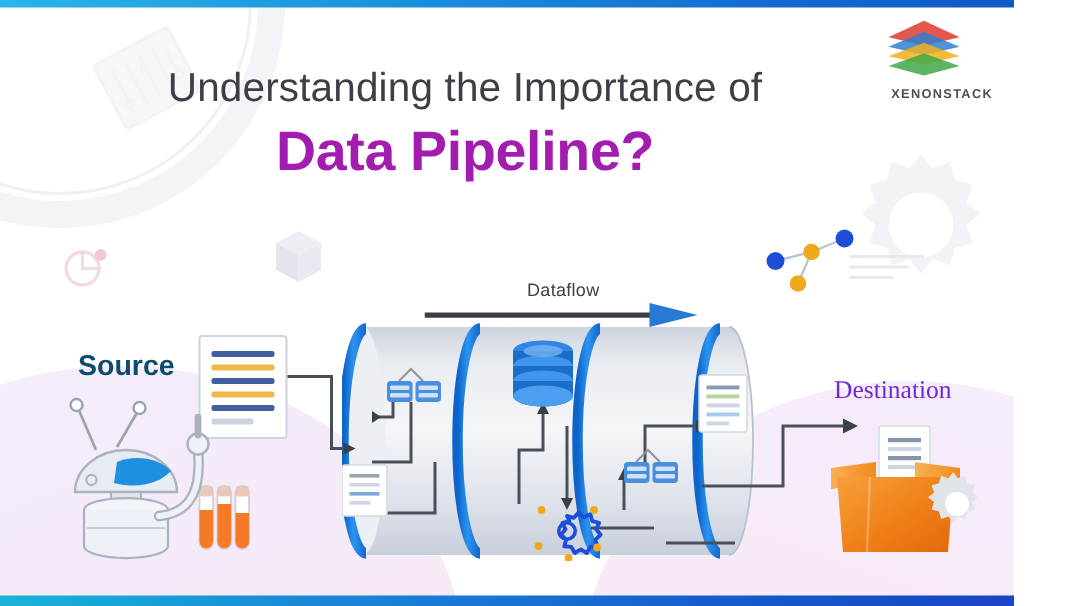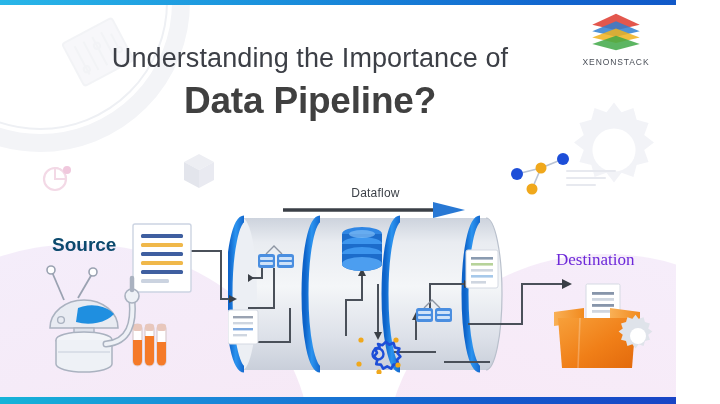--- a/index.html
+++ b/index.html
@@ -90,32 +90,32 @@
   
   .title-wrap {
     position: absolute; left: 0; top: 40px; width: 620px;
     text-align: center; z-index: 12;
   }
   .title-line1 {
     font-size: 27px; color: #3c3f46; letter-spacing: .1px;
     line-height: 36px; font-weight: 400;
   }
   .title-line2 {
-    font-size: 37px; color: #404040; font-weight: 700;
+    font-size: 37px; color: #a21caf; font-weight: 700;
     line-height: 46px; letter-spacing: -.2px; margin-top: 2px;
   }
 
   .logo-wrap {
     position: absolute; right: 14px; top: 12px;
     width: 92px; text-align: center; z-index: 20;
   }
   .logo-mark { width: 56px; height: 42px; margin: 0 auto; display: block; }
   .logo-text {
-    font-size: 8.5px; font-weight: 400; letter-spacing: .9px;
-    color: #4a4f58; margin-top: 3px;
+    font-size: 8.5px; font-weight: 700; letter-spacing: .9px;
+    color: #4a4f58; margin-top: 3px; text-align: right;
   }
 
   
   .dataflow-wrap {
     position: absolute; left: 283px; top: 186px; width: 185px; z-index: 15;
   }
   .dataflow-label {
     font-size: 12px; color: #3c4148; text-align: center;
     margin-bottom: 2px; letter-spacing: .2px;
   }

